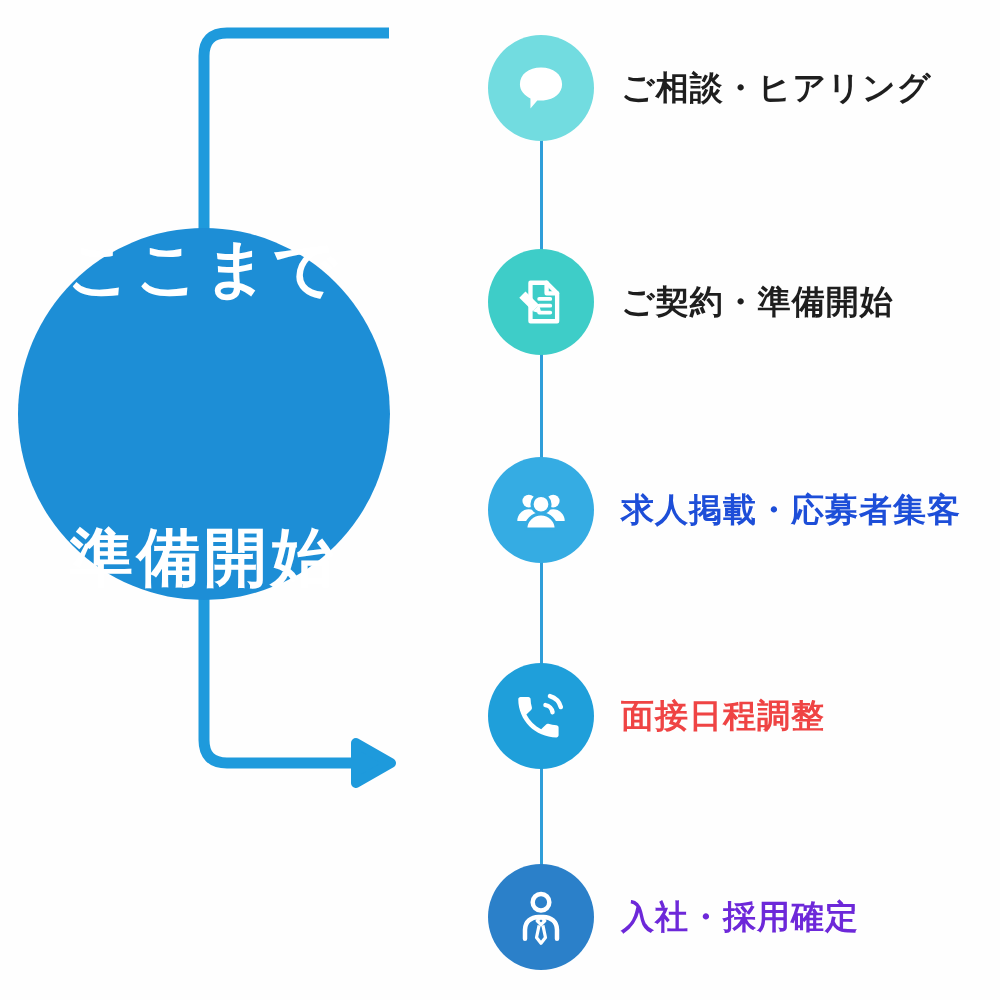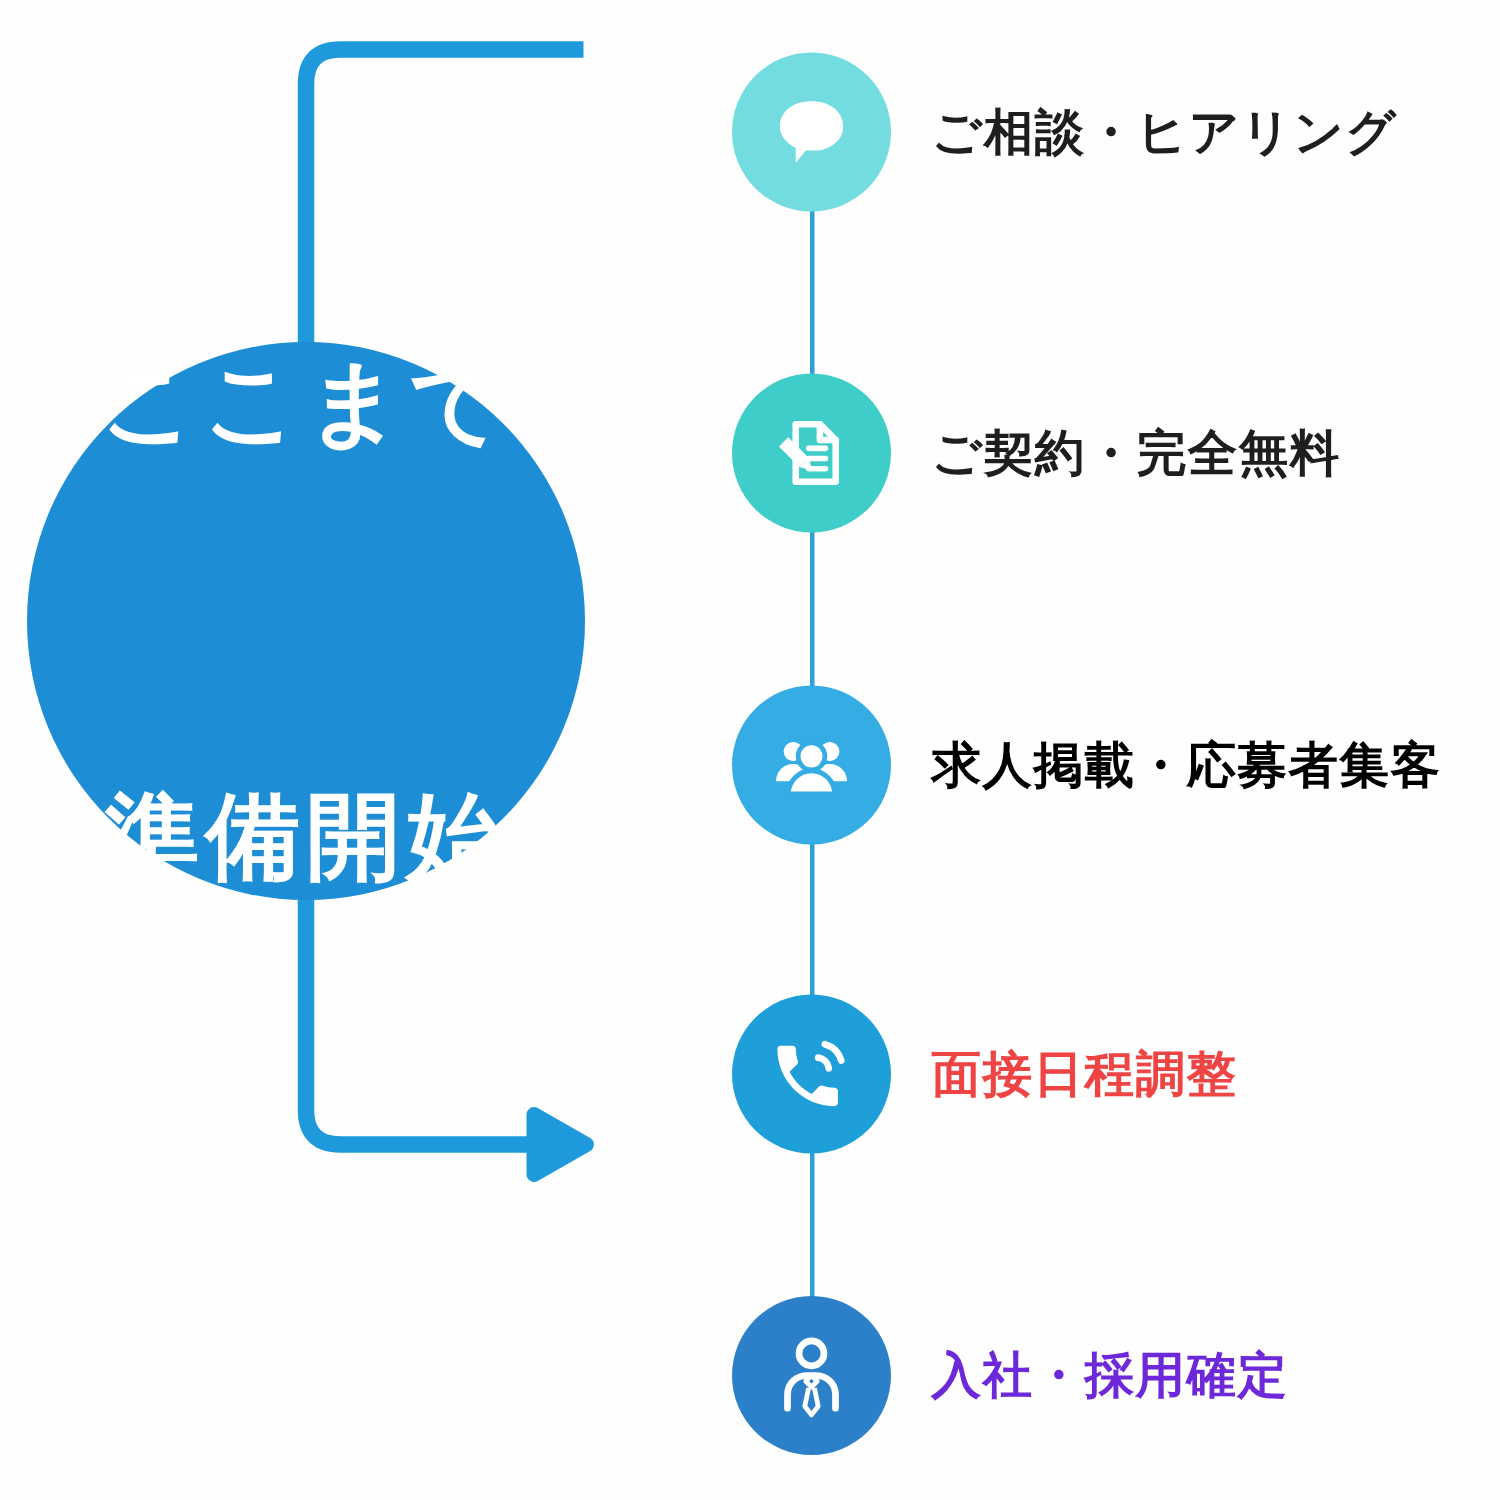--- a/index.html
+++ b/index.html
@@ -70,39 +70,39 @@
       <svg width="62" height="62" viewBox="0 0 100 100">
         <g fill="none" stroke="#ffffff" stroke-width="7" stroke-linejoin="round" stroke-linecap="round">
           <path d="M33 19 H59 L76 36 V81 H33 Z"></path>
           <path d="M59 19 V36 H76"></path>
           <path d="M47 45 H65 M47 56 H65 M47 67 H65" stroke-width="6"></path>
         </g>
         <polygon points="15,43 25,33 47,55 37,65" fill="#ffffff"></polygon>
         <polygon points="37,65 47,55 51,69" fill="#ffffff"></polygon>
       </svg>
     </div>
-    <div class="step-label" style="color: rgb(30, 30, 30);">ご契約・完全無料</div>
+    <div class="step-label" style="color: rgb(30, 30, 30);">ご契約・準備開始</div>
   </div>
 
   <div class="step s3">
     <div class="step-circle" style="background: rgb(53, 172, 227);">
       <svg width="64" height="64" viewBox="0 0 100 100">
         <g fill="#ffffff">
           <circle cx="31" cy="36" r="10"></circle>
           <path d="M13 67 a18 18 0 0 1 36 0 z"></path>
           <circle cx="69" cy="36" r="10"></circle>
           <path d="M51 67 a18 18 0 0 1 36 0 z"></path>
         </g>
         <g fill="#ffffff" stroke-width="5" style="stroke: rgb(53, 172, 227);">
           <circle cx="50" cy="41" r="14"></circle>
           <path d="M26 80 a24 24 0 0 1 48 0 z"></path>
         </g>
       </svg>
     </div>
-    <div class="step-label" style="color: #000000;">求人掲載・応募者集客</div>
+    <div class="step-label" style="color: #1d4ed8;">求人掲載・応募者集客</div>
   </div>
 
   <div class="step s4">
     <div class="step-circle" style="background: rgb(31, 159, 218);">
       <svg width="64" height="64" viewBox="0 0 100 100">
         <g transform="translate(4 10) scale(3.5)">
           <path d="M6.62 10.79c1.44 2.83 3.76 5.14 6.59 6.59l2.2-2.2c.27-.27.67-.36 1.02-.24 1.12.37 2.33.57 3.57.57.55 0 1 .45 1 1V20c0 .55-.45 1-1 1-9.39 0-17-7.61-17-17 0-.55.45-1 1-1h3.5c.55 0 1 .45 1 1 0 1.25.2 2.45.57 3.57.11.35.03.74-.25 1.02l-2.2 2.2z" fill="#ffffff"></path>
         </g>
         <g fill="none" stroke="#ffffff" stroke-width="7" stroke-linecap="round">
           <path d="M57 33 a13 13 0 0 1 11 11"></path>

